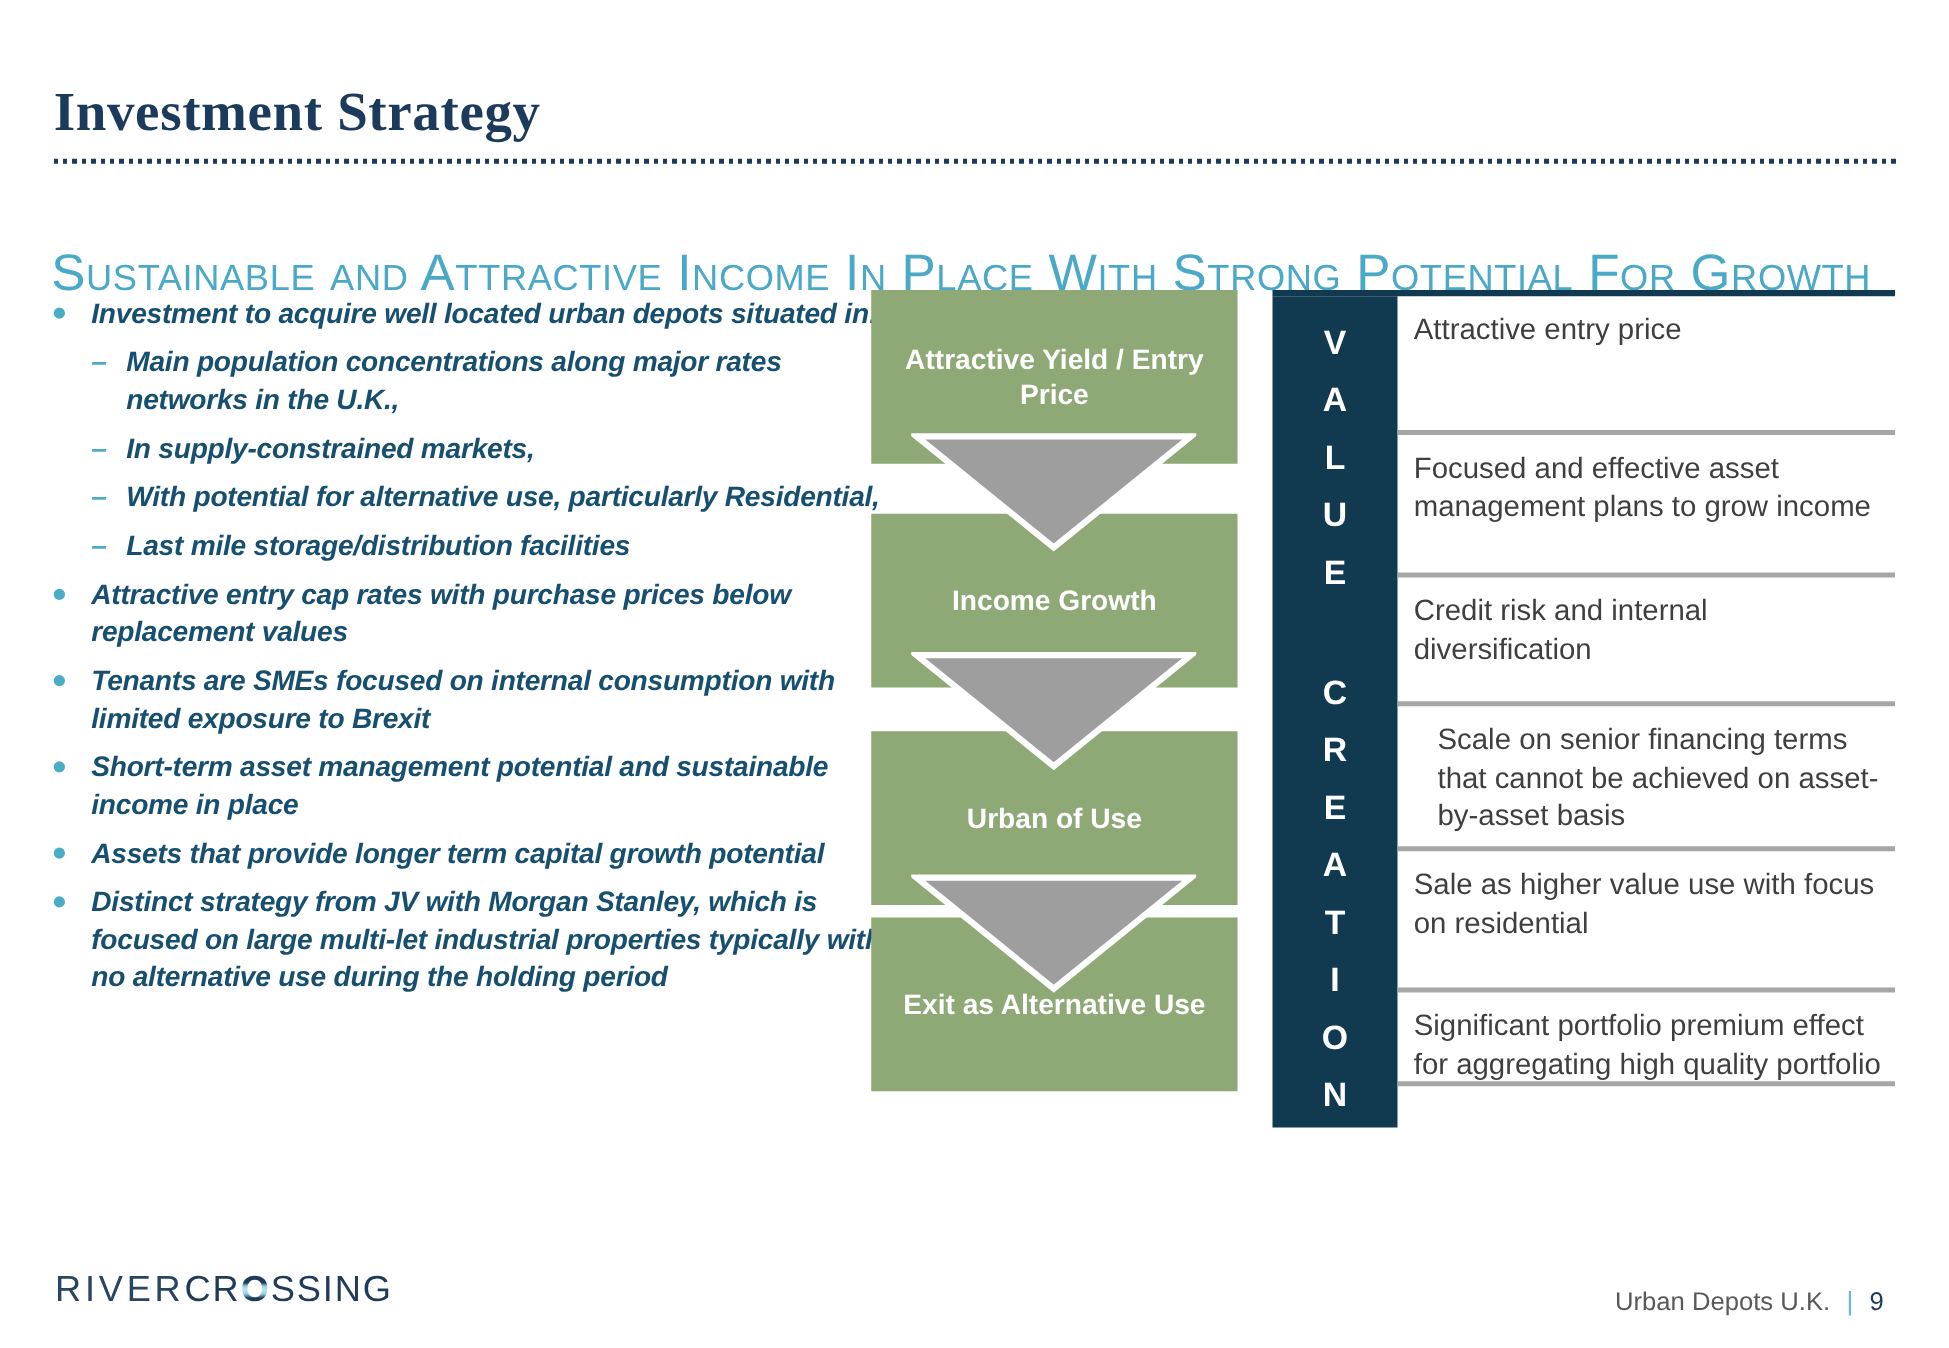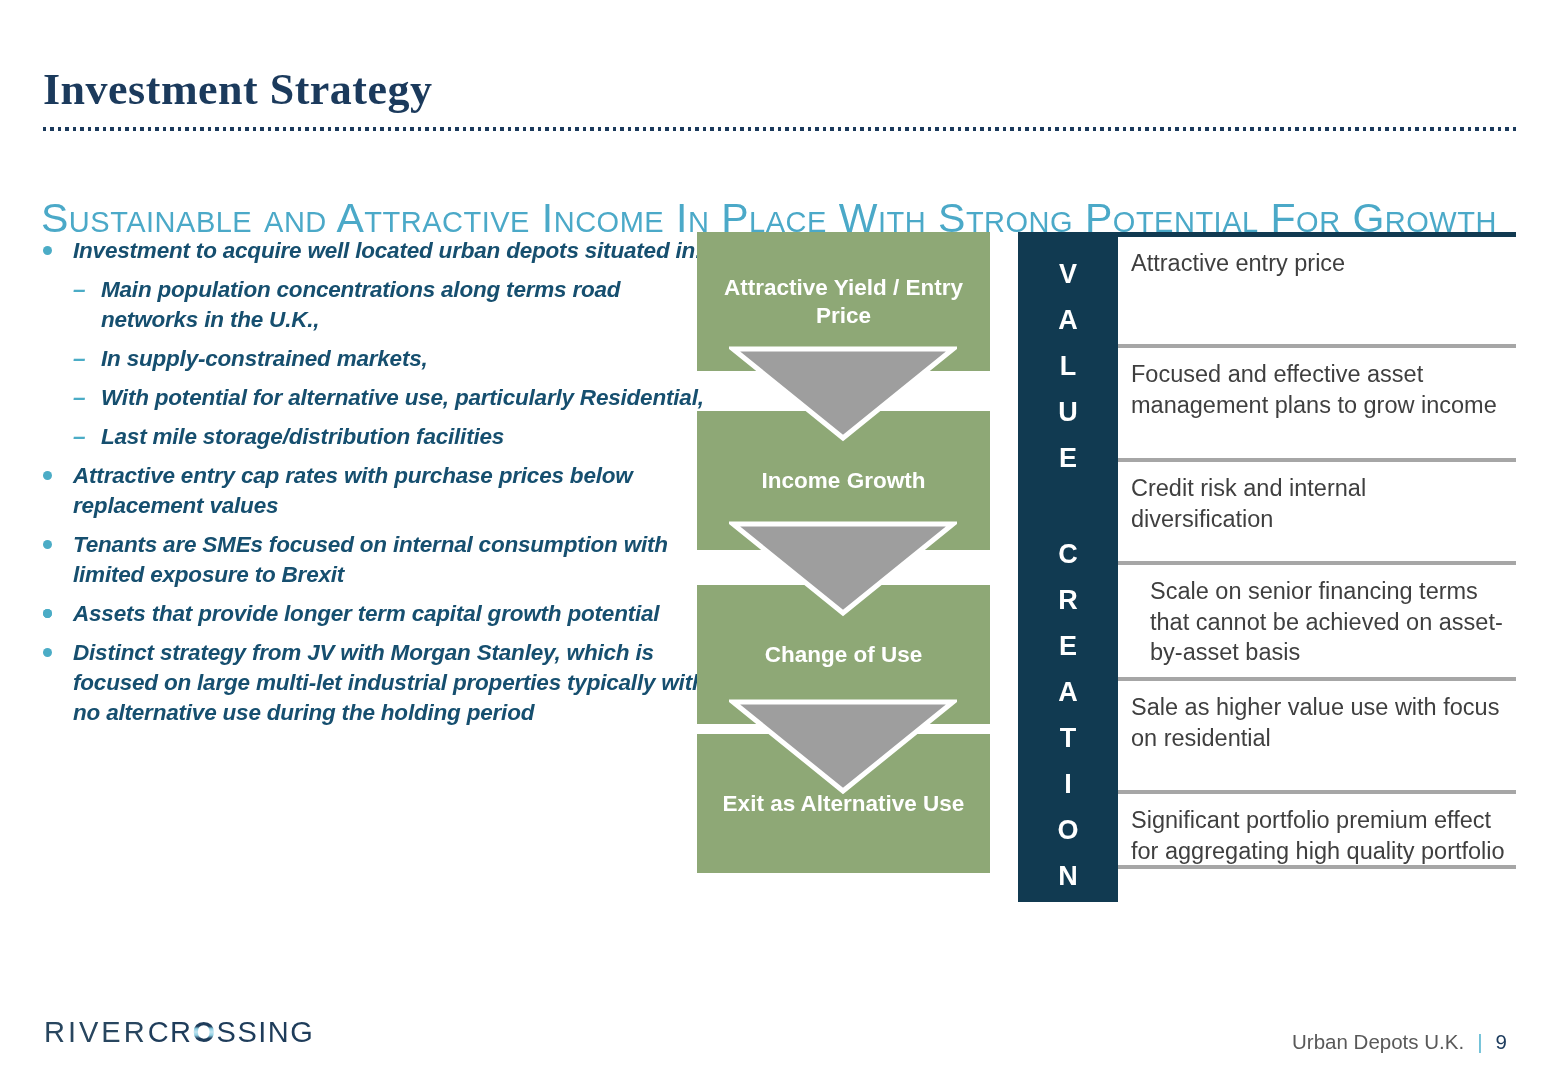--- a/index.html
+++ b/index.html
@@ -67,40 +67,40 @@
 <body>
 
 <div class="slide">
 
   <h1 class="title">Investment Strategy</h1>
   <div class="rule"></div>
   <h2 class="subtitle">Sustainable and Attractive Income In Place With Strong Potential For Growth</h2>
 
   <div class="bullets" id="bullets">
       <div class="bullet lvl1"><span class="marker"></span><span class="btext">Investment to acquire well located urban depots situated in:</span></div>
-      <div class="bullet lvl2"><span class="marker">–</span><span class="btext">Main population concentrations along terms road networks in the U.K.,</span></div>
+      <div class="bullet lvl2"><span class="marker">–</span><span class="btext">Main population concentrations along major rates networks in the U.K.,</span></div>
       <div class="bullet lvl2"><span class="marker">–</span><span class="btext">In supply-constrained markets,</span></div>
       <div class="bullet lvl2"><span class="marker">–</span><span class="btext">With potential for alternative use, particularly Residential,</span></div>
       <div class="bullet lvl2"><span class="marker">–</span><span class="btext">Last mile storage/distribution facilities</span></div>
       <div class="bullet lvl1"><span class="marker"></span><span class="btext">Attractive entry cap rates with purchase prices below replacement values</span></div>
       <div class="bullet lvl1"><span class="marker"></span><span class="btext">Tenants are SMEs focused on internal consumption with limited exposure to Brexit</span></div>
-      <div class="bullet lvl1"><span class="marker"></span></div>
+      <div class="bullet lvl1"><span class="marker"></span><span class="btext">Short-term asset management potential and sustainable income in place</span></div>
       <div class="bullet lvl1"><span class="marker"></span><span class="btext">Assets that provide longer term capital growth potential</span></div>
       <div class="bullet lvl1"><span class="marker"></span><span class="btext">Distinct strategy from JV with Morgan Stanley, which is focused on large multi-let industrial properties typically with no alternative use during the holding period</span></div>
     </div>
 
   <div class="flow" id="flow">
       <div class="fbox" style="top: 0px;">
         <span>Attractive Yield / Entry Price</span>
       </div>
       <div class="fbox" style="top: 179px;">
         <span>Income Growth</span>
       </div>
       <div class="fbox" style="top: 353px;">
-        <span>Change of Use</span>
+        <span>Urban of Use</span>
       </div>
       <div class="fbox" style="top: 502px;">
         <span>Exit as Alternative Use</span>
       </div>
       <svg class="tri" viewBox="0 0 228 98" style="top: 113px;">
         <polygon points="4,4 224,4 114,93"></polygon>
       </svg>
       <svg class="tri" viewBox="0 0 228 98" style="top: 288px;">
         <polygon points="4,4 224,4 114,93"></polygon>
       </svg>

